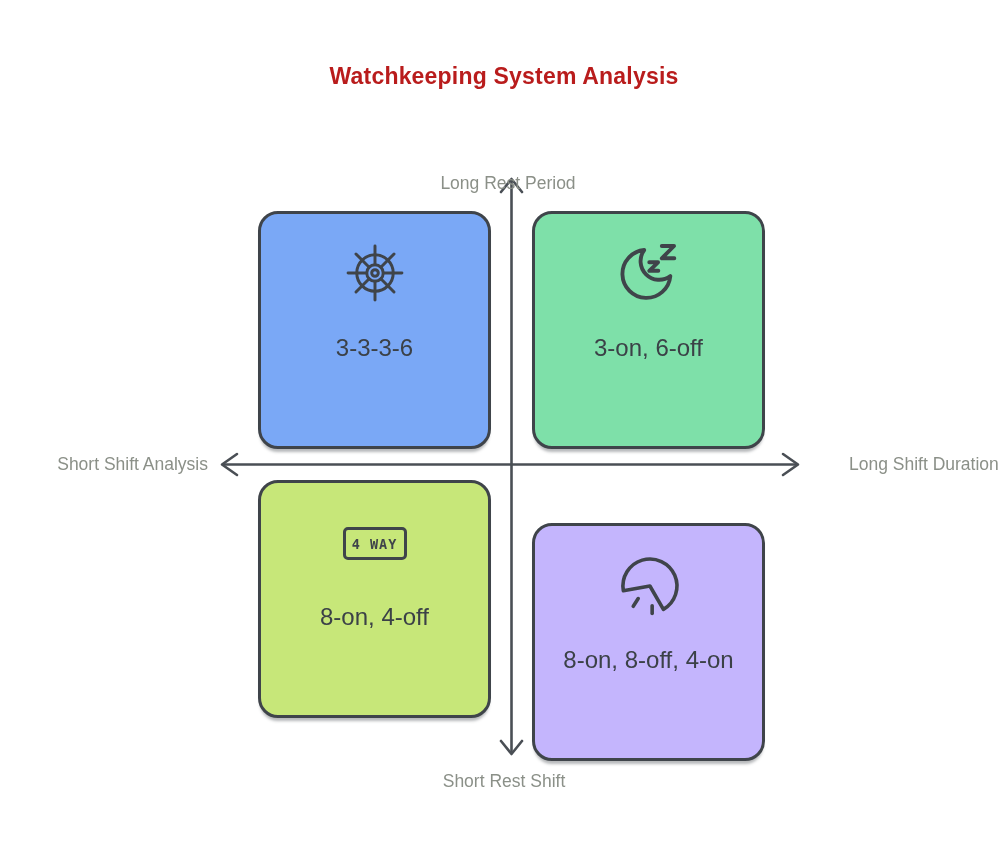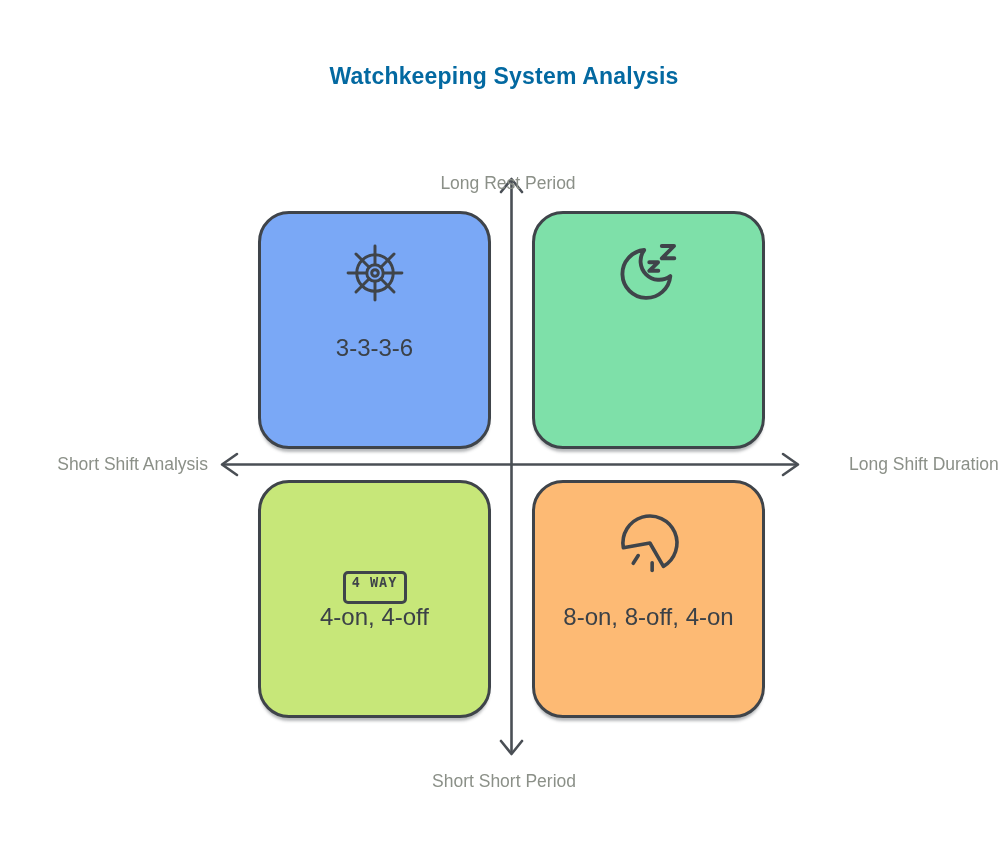--- a/index.html
+++ b/index.html
@@ -2,70 +2,70 @@
 <html><head>
 <meta charset="utf-8">
 <style>
   html,body{margin:0;padding:0;background:#fff;}
   #stage{
     position:relative;width:1008px;height:858px;background:#ffffff;
     font-family:"Liberation Sans",sans-serif;overflow:hidden;
   }
   .title{
     position:absolute;left:0;top:63px;width:100%;text-align:center;
-    font-size:23px;font-weight:600;color:#0369a1;letter-spacing:.2px;
+    font-size:23px;font-weight:600;color:#b91c1c;letter-spacing:.2px;
   }
   .axis-label{
     position:absolute;font-size:17.5px;color:#8B9088;white-space:nowrap;
   }
   .axis-label.top{left:4px;width:100%;text-align:center;top:141px;margin-top:32px;}
   .axis-label.bottom{left:0;width:100%;text-align:center;top:771px;}
   .axis-label.left{right:800px;top:454px;}
   .axis-label.right{left:849px;top:454px;}
   #axes{position:absolute;left:0;top:0;}
   .quad{
     position:absolute;width:233px;height:238px;
-    border:3px solid #3F444A;border-radius:31px;box-sizing:border-box;
+    border:3px solid #3F444A;border-radius:20px;box-sizing:border-box;
     box-shadow:0 5px 3px -2px rgba(63,68,74,.38);
   }
   .quad.tl{left:258px;top:211px;}
   .quad.tr{left:532px;top:211px;}
   .quad.bl{left:258px;top:480px;}
   .quad.br{left:532px;top:480px;}
   .quad .icon{position:absolute;left:50%;transform:translateX(-50%);}
   .quad .qlabel{
     position:absolute;left:0;top:119px;width:100%;text-align:center;
     font-size:24px;line-height:30px;color:#3B4147;font-weight:500;
   }
   .sign{
-    display:flex;align-items:flex-start;justify-content:center;
+    display:flex;align-items:center;justify-content:center;
     width:58px;height:27px;border:3.5px solid #3F444A;border-radius:5px;
     font-family:"DejaVu Sans Mono",monospace;font-weight:700;font-size:13.5px;
-    color:#3F444A;letter-spacing:1px;white-space:nowrap;box-sizing:content-box;margin-top:44px;
+    color:#3F444A;letter-spacing:1px;white-space:nowrap;box-sizing:content-box;
   }
   svg{display:block;}
 </style>
 </head>
 <body>
 
 <div id="stage">
 
   <div class="title">Watchkeeping System Analysis</div>
 
   <svg id="axes" width="1008" height="858" viewBox="0 0 1008 858" fill="none" stroke="#4A4F55" stroke-width="2.6" stroke-linecap="round" stroke-linejoin="round">
     <line x1="511.5" y1="181" x2="511.5" y2="752"></line>
     <polyline points="501,192 511.5,179 522,192"></polyline>
     <polyline points="501,741 511.5,754 522,741"></polyline>
     <line x1="224" y1="464.5" x2="796" y2="464.5"></line>
     <polyline points="237,454 222,464.5 237,475"></polyline>
     <polyline points="783,454 798,464.5 783,475"></polyline>
   </svg>
 
   <div class="axis-label top">Long Rest Period</div>
-  <div class="axis-label bottom">Short Short Period</div>
+  <div class="axis-label bottom">Short Rest Shift</div>
   <div class="axis-label left">Short Shift Analysis</div>
   <div class="axis-label right">Long Shift Duration</div>
 
   <div class="quad tl" style="background-color: rgb(122, 168, 246);">
     <svg class="icon" style="top:26px" width="66" height="66" viewBox="0 0 76 76" fill="none" stroke="#3F444A" stroke-width="3.4" stroke-linecap="round">
       <circle cx="38" cy="38" r="21"></circle>
       <circle cx="38" cy="38" r="9.5"></circle>
       <circle cx="38" cy="38" r="3.8"></circle>
       <line x1="47.5" y1="38" x2="69" y2="38"></line>
       <line x1="44.7" y1="31.3" x2="59.9" y2="16.1"></line>
@@ -78,30 +78,31 @@
     </svg>
     <div class="qlabel">3-3-3-6</div>
   </div>
 
   <div class="quad tr" style="background-color: rgb(126, 224, 169);">
     <svg class="icon" style="top:28px" width="72" height="64" viewBox="0 0 26 24" fill="none" stroke="#3F444A" stroke-width="1.45" stroke-linecap="round" stroke-linejoin="round">
       <path d="M21 12.79 A9 9 0 1 1 11.21 3 A7 7 0 0 0 21 12.79 Z"></path>
       <polyline points="13.1,7.6 16.4,7.6 13.1,10.8 16.5,10.8"></polyline>
       <polyline points="17.8,1.5 22.4,1.5 17.8,6.1 22.5,6.1"></polyline>
     </svg>
+    <div class="qlabel">3-on, 6-off</div>
   </div>
 
   <div class="quad bl" style="background-color: rgb(199, 231, 121);">
     <div class="icon sign" style="top:44px">
       <span>4 WAY</span>
     </div>
-    <div class="qlabel">4-on, 4-off</div>
+    <div class="qlabel">8-on, 4-off</div>
   </div>
 
-  <div class="quad br" style="background-color: #fdba74;">
+  <div class="quad br" style="background-color: #c4b5fd; margin-top: 43px;">
     <svg class="icon" style="top:22px" width="72" height="76" viewBox="0 0 80 80" fill="none" stroke="#3F444A" stroke-width="4" stroke-linecap="round" stroke-linejoin="round">
       <path d="M 11.5 45.2 A 30 30 0 1 1 56 66 L 41 40 Z"></path>
       <line x1="28" y1="54" x2="22.5" y2="62.5"></line>
       <line x1="43.5" y1="62" x2="43.5" y2="70.5"></line>
     </svg>
     <div class="qlabel">8-on, 8-off, 4-on</div>
   </div>
 
 </div>
 

